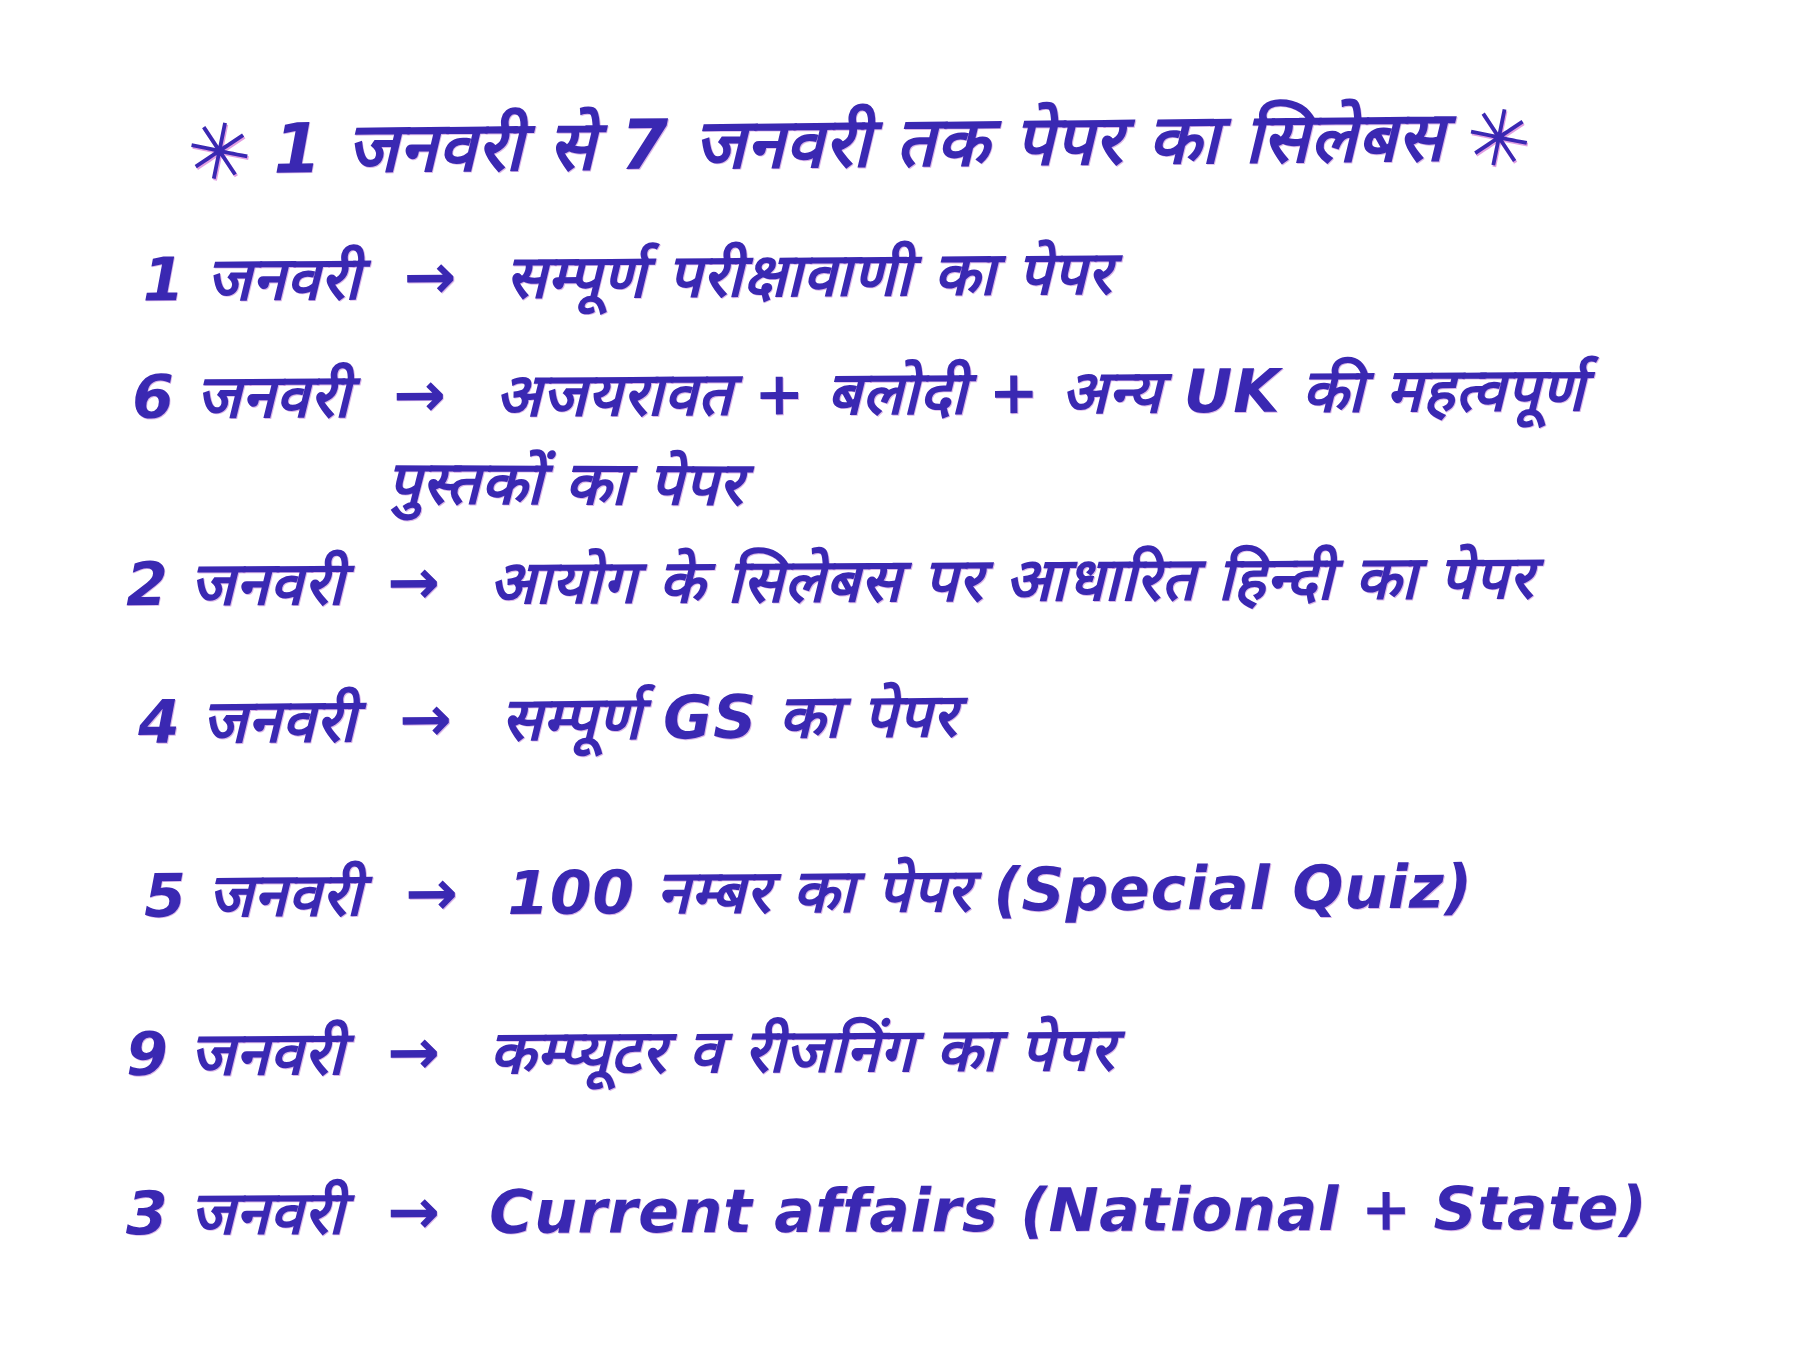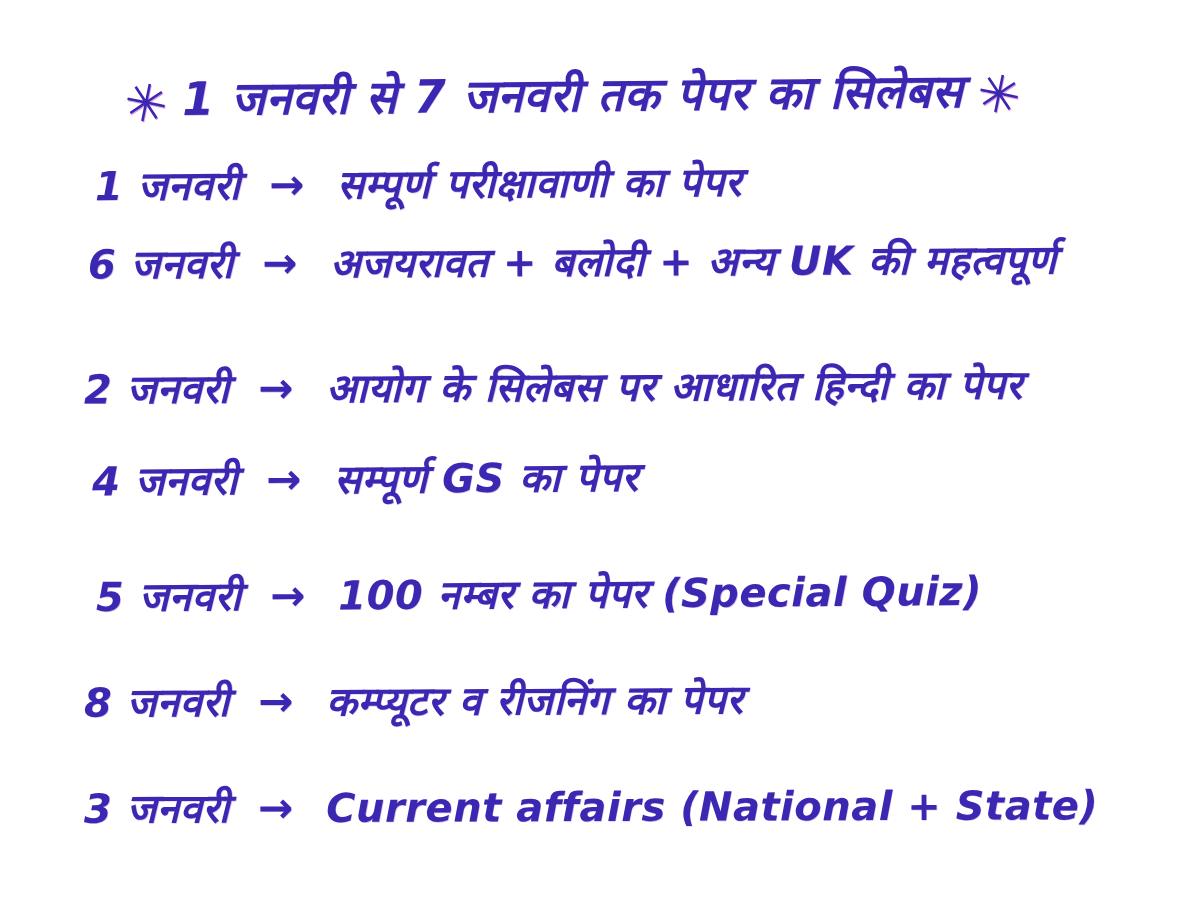--- a/index.html
+++ b/index.html
@@ -72,41 +72,44 @@
     <span class="arrow">→</span>
     <span class="txt">सम्पूर्ण परीक्षावाणी का पेपर</span>
   </div>
 
   <div class="line entry" style="top:233px; left:88px; transform:rotate(-0.3deg);">
     <span class="date">6 जनवरी</span>
     <span class="arrow">→</span>
     <span class="txt">अजयरावत + बलोदी + अन्य UK की महत्वपूर्ण</span>
   </div>
 
+  <div class="line cont" style="top:293px; left:258px; transform:rotate(0.2deg);">
+    <span class="txt">पुस्तकों का पेपर</span>
+  </div>
 
   <div class="line entry" style="top:358px; left:84px; transform:rotate(-0.3deg);">
     <span class="date">2 जनवरी</span>
     <span class="arrow">→</span>
     <span class="txt">आयोग के सिलेबस पर आधारित हिन्दी का पेपर</span>
   </div>
 
   <div class="line entry" style="top:450px; left:92px; transform:rotate(-0.5deg);">
     <span class="date">4 जनवरी</span>
     <span class="arrow">→</span>
     <span class="txt">सम्पूर्ण GS का पेपर</span>
   </div>
 
   <div class="line entry" style="top:565px; left:96px; transform:rotate(-0.4deg);">
     <span class="date">5 जनवरी</span>
     <span class="arrow">→</span>
     <span class="txt">100 नम्बर का पेपर (Special Quiz)</span>
   </div>
 
   <div class="line entry" style="top:672px; left:84px; transform:rotate(-0.3deg);">
-    <span class="date">8 जनवरी</span>
+    <span class="date">9 जनवरी</span>
     <span class="arrow">→</span>
     <span class="txt">कम्प्यूटर व रीजनिंग का पेपर</span>
   </div>
 
   <div class="line entry" style="top:778px; left:84px; transform:rotate(-0.2deg);">
     <span class="date">3 जनवरी</span>
     <span class="arrow">→</span>
     <span class="txt">Current affairs (National + State)</span>
   </div>
 

